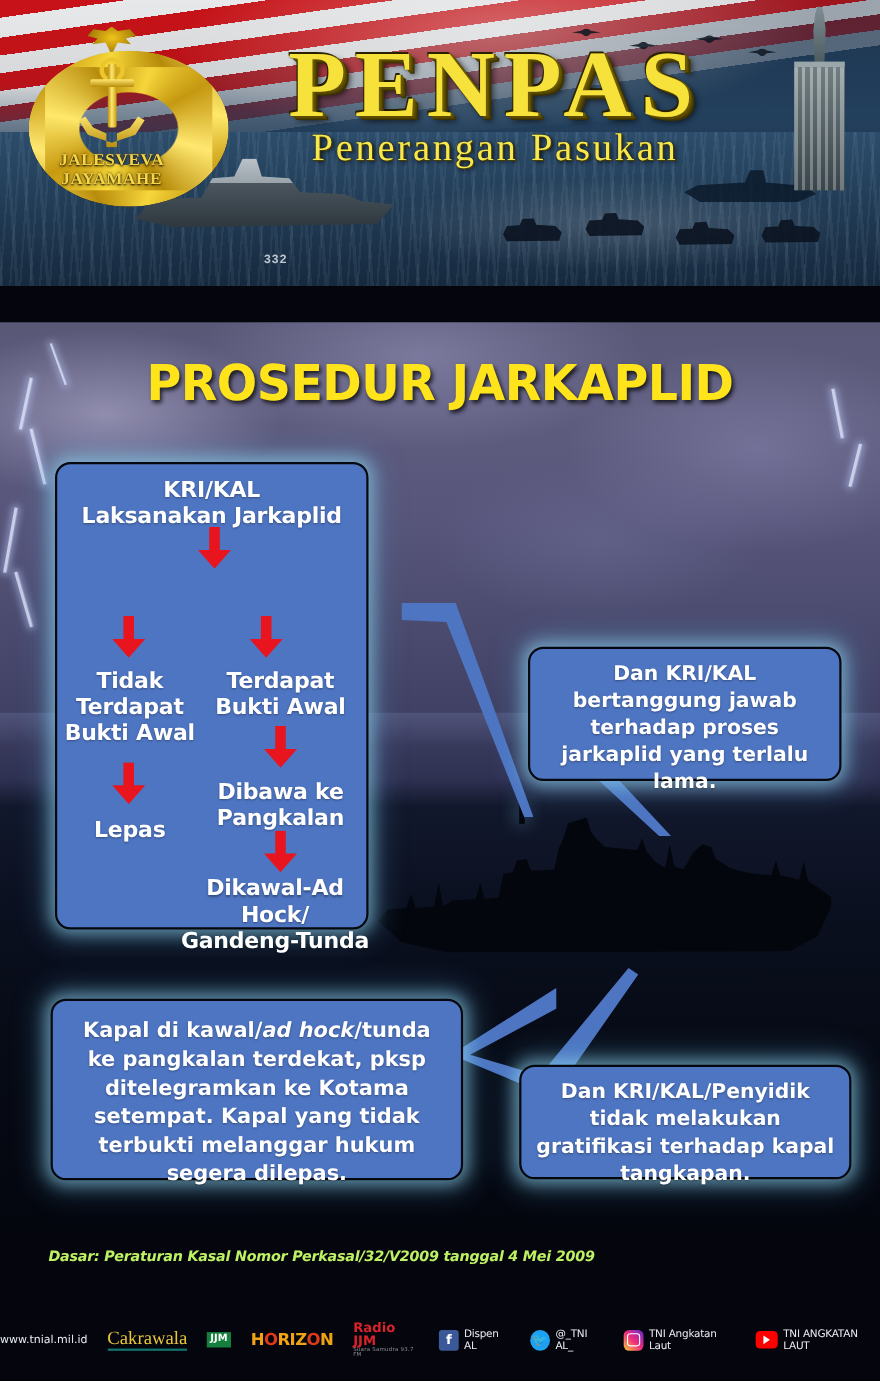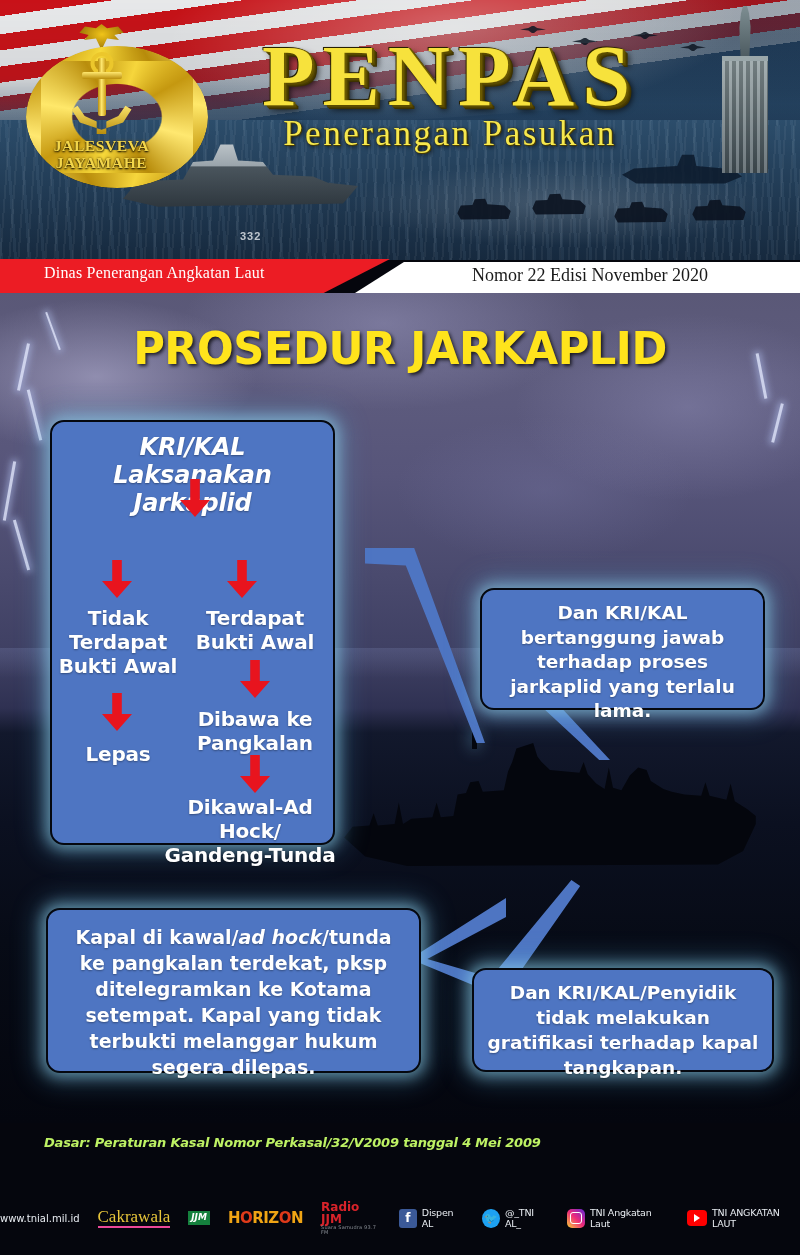--- a/index.html
+++ b/index.html
@@ -269,21 +269,21 @@
     box-sizing:border-box;
   }
   .tail{
     position:absolute;
     background:#4e75c2;
     filter:drop-shadow(0 0 7px rgba(150,215,240,.6));
   }
   .tail-edge{position:absolute;background:#05080f;}
 
   #flow{left:50px;top:420px;width:285px;height:425px;padding:12px 10px 8px;}
-  #flow .fl-title{font-size:24px;line-height:1.16;letter-spacing:-.2px;font-style:italic;}
+  #flow .fl-title{font-size:20px;line-height:1.16;letter-spacing:-.2px;}
   .flrow{position:absolute;}
   .arrow{
     width:30px;height:38px;background:#e8141e;
     clip-path:polygon(34% 0,66% 0,66% 55%,100% 55%,50% 100%,0 55%,34% 55%);
   }
   .flabel{
     position:absolute;text-align:center;font-size:20px;line-height:1.2;
     color:#fff;font-weight:700;letter-spacing:-.2px;
   }
 
@@ -301,25 +301,25 @@
     font-size:13px;color:#bef264;letter-spacing:-.2px;
   }
   #social{
     position:absolute;left:0;top:1198px;width:800px;height:40px;
     display:flex;align-items:center;justify-content:center;gap:18px;
   }
   .soc{display:flex;align-items:center;gap:5px;}
   .soc .txt{color:#e9edf2;font-size:9.5px;font-family:"DejaVu Sans",sans-serif;letter-spacing:-.2px;}
   .brand-cak{
     font-family:"Liberation Serif",serif;font-size:17px;color:#e8c63a;font-weight:400;
-    border-bottom:2px solid #ec4899;line-height:1.05;
+    border-bottom:2px solid #0f766e;line-height:1.05;
   }
   .brand-jjm{
     background:#15803d;color:#fff;font-size:9px;font-weight:700;
-    padding:2px 3px;line-height:1.02;text-align:center;font-family:"DejaVu Sans",sans-serif;font-style:italic;
+    padding:2px 3px;line-height:1.02;text-align:center;font-family:"DejaVu Sans",sans-serif;
   }
   .brand-hor{
     font-family:"DejaVu Sans",sans-serif;font-weight:700;font-size:15px;color:#f0a414;letter-spacing:-.5px;
   }
   .brand-hor b{color:#e03a1a;}
   .brand-radio{font-family:"DejaVu Sans",sans-serif;font-size:12px;color:#d8232a;font-weight:700;line-height:1;}
   .brand-radio small{display:block;font-size:5px;color:#8a8f96;font-weight:400;letter-spacing:.2px;}
   .ic{width:19px;height:19px;border-radius:3px;display:flex;align-items:center;justify-content:center;color:#fff;font-size:12px;font-weight:700;font-family:"DejaVu Sans",sans-serif;}
   .ic.fb{background:#3b5998;}
   .ic.tw{background:#1da1f2;border-radius:50%;font-size:11px;}
@@ -370,26 +370,20 @@
       </div>
       <div class="motto">JALESVEVA JAYAMAHE</div>
     </div>
 
     <div id="penpas">
       <div class="big">PENPAS</div>
       <div class="sub">Penerangan Pasukan</div>
     </div>
   </div>
 
-  <div id="ribbon">
-    <div class="red"></div>
-    <div class="white"></div>
-    <div class="red-label">Dinas Penerangan Angkatan Laut</div>
-    <div class="white-label">Nomor 22 Edisi November 2020</div>
-  </div>
 
   <div id="body-bg">
     <div class="cloud"></div>
     <div class="horizon-glow"></div>
     <div class="bolt g" style="left:22px;top:50px;width:3px;height:48px;transform:rotate(12deg);"></div>
     <div class="bolt g" style="left:33px;top:96px;width:3px;height:52px;transform:rotate(-14deg);"></div>
     <div class="bolt g" style="left:8px;top:168px;width:3px;height:60px;transform:rotate(10deg);"></div>
     <div class="bolt g" style="left:20px;top:226px;width:3px;height:52px;transform:rotate(-16deg);"></div>
     <div class="bolt g" style="left:52px;top:18px;width:2px;height:40px;transform:rotate(-20deg);"></div>
     <div class="bolt g" style="left:760px;top:60px;width:3px;height:46px;transform:rotate(-11deg);"></div>

